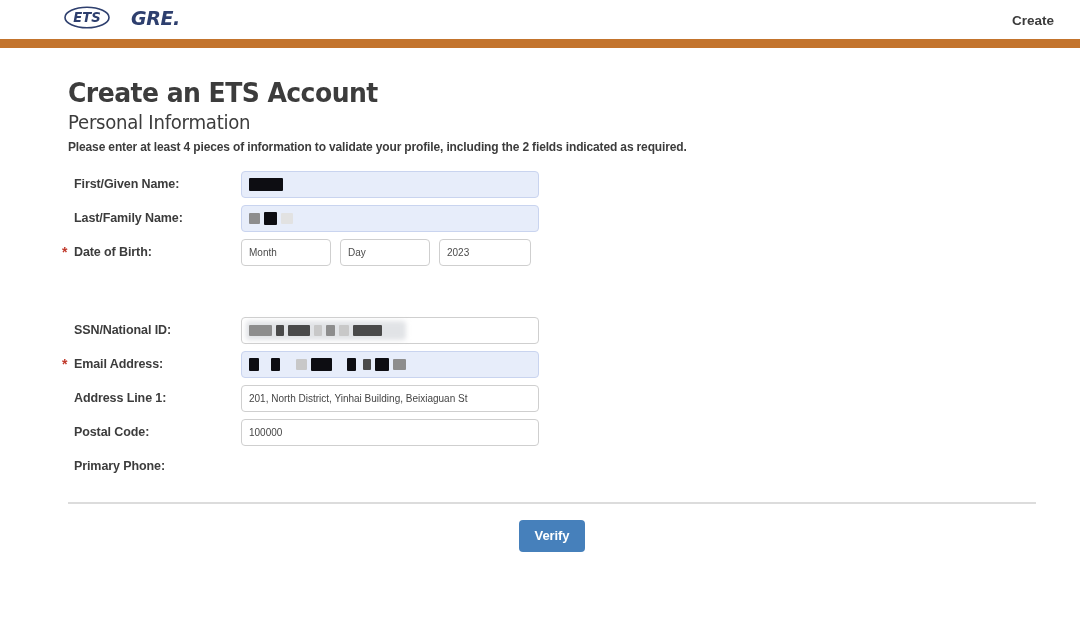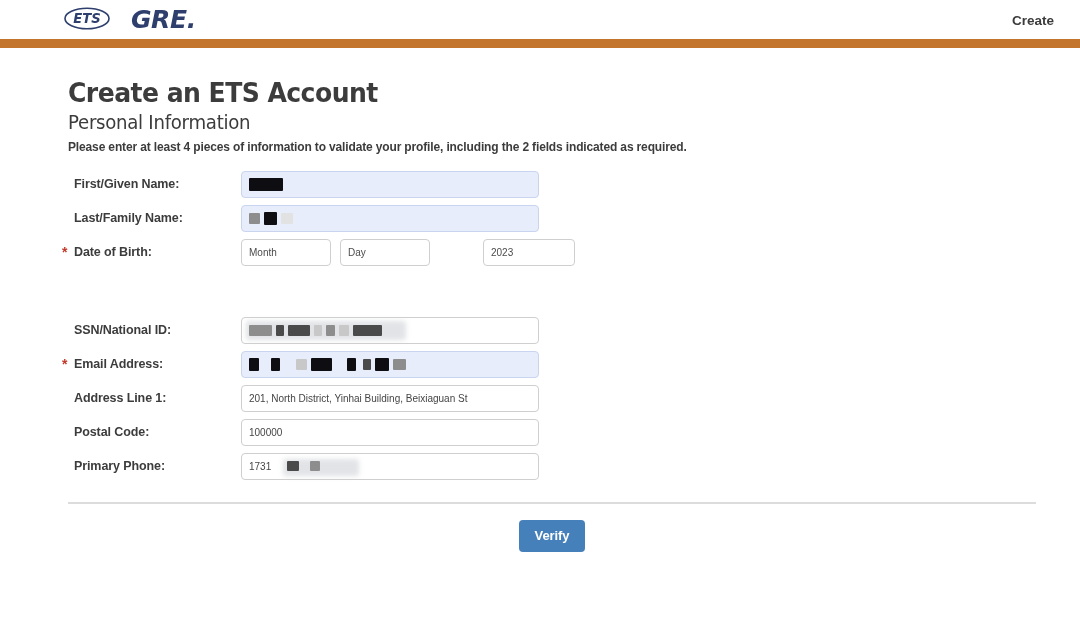--- a/index.html
+++ b/index.html
@@ -33,21 +33,21 @@
   .ets-mark {
     position: relative;
     width: 49px;
     height: 23px;
   }
   .ets-mark svg { display: block; }
   .gre-word {
     font-family: "DejaVu Sans", sans-serif;
     font-style: italic;
     font-weight: bold;
-    font-size: 25px;
+    font-size: 19px;
     letter-spacing: -0.4px;
     color: #2e3f6e;
     line-height: 1;
     position: relative;
     top: 1px;
   }
   .login-link {
     position: absolute;
     right: 26px;
     top: 13px;
@@ -146,21 +146,21 @@
     outline: none;
   }
   .txt.autofill {
     background: #e7edfa;
     border-color: #c9d4ef;
   }
   .txt.dob {
     width: 90px;
     color: #4b4b4b;
   }
-  .txt.dob-year { width: 92px; margin-left: 44px; }
+  .txt.dob-year { width: 92px; }
   .txt::placeholder { color: #4b4b4b; opacity: 1; }
 
   
   .redact-wrap {
     position: relative;
     display: inline-block;
   }
   .redact-layer {
     position: absolute;
     top: 0; left: 0;
@@ -331,30 +331,20 @@
 
     <div class="form-row">
       <div class="label-cell">Postal Code:</div>
       <div class="field-cell">
         <input class="txt" type="text" value="100000" style="">
       </div>
     </div>
 
     <div class="form-row">
       <div class="label-cell">Primary Phone:</div>
-      <div class="field-cell">
-        <span class="redact-wrap">
-          <input class="txt" type="text" value="1731" style="">
-          <span class="smudge" style="left:42px;top:6px;width:76px;height:17px;"></span>
-          <span class="redact-layer" style="padding-left:46px;">
-            <span class="blk mid" style="width:12px;height:10px;"></span>
-            <span class="blk gray" style="width:10px;height:10px;margin-left:7px;"></span>
-          </span>
-        </span>
-      </div>
     </div>
 
   </div>
 
   <hr class="divider">
 
   <div class="actions">
     <button class="btn-verify">Verify</button>
   </div>
 

